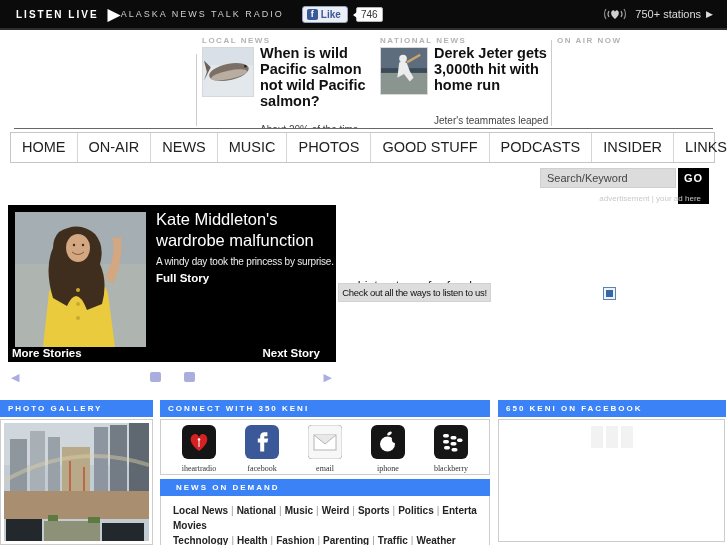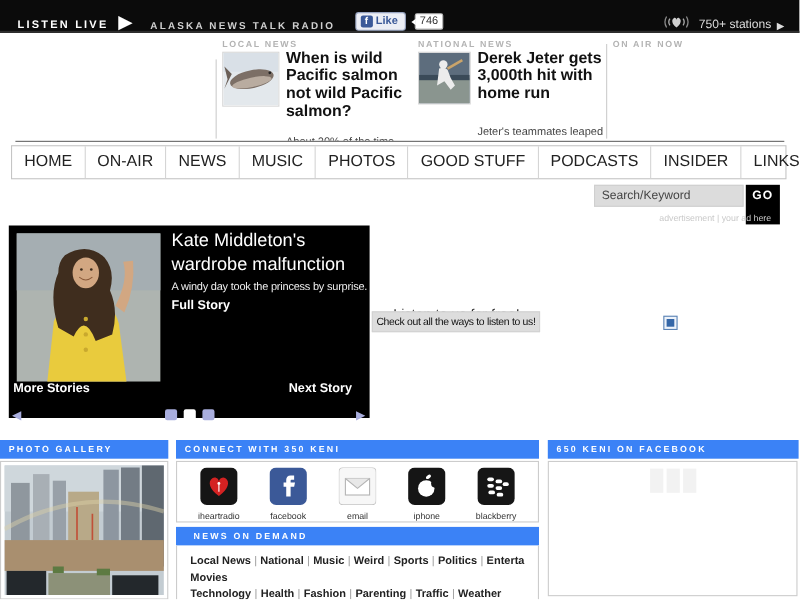--- a/index.html
+++ b/index.html
@@ -1,24 +1,24 @@
 <!DOCTYPE html>
 <html><head>
 <meta charset="utf-8">
 <style>
   * { margin:0; padding:0; box-sizing:border-box; }
   body { width:727px; height:545px; background:#fff; font-family:"Liberation Sans", sans-serif; }
   .page { position:relative; width:727px; height:545px; background:#fff; overflow:hidden; }
 
   
   .topbar { position:absolute; left:0; top:0; width:727px; height:30px; background:#0b0b0b;
-            border-bottom:2px solid #2e2e2e; display:flex; align-items:flex-end; }
+            border-bottom:2px solid #2e2e2e; display:flex; align-items:center; }
   .listen-live { margin-left:16px; color:#fff; font-size:10px; font-weight:bold; letter-spacing:2px; cursor:pointer; }
   .play-glyph { margin-left:9px; color:#fff; font-size:17px; line-height:1; cursor:pointer; }
-  .tagline { margin-left:16px; color:#cfcfcf; font-size:9px; font-weight:bold; letter-spacing:2px; }
+  .tagline { color:#cfcfcf; font-size:9px; font-weight:normal; letter-spacing:2px; }
   .fb-widget { margin-left:18px; display:flex; align-items:center; }
   .like-btn { display:flex; align-items:center; gap:3px; background:#eceef5; border:1px solid #98a4c0;
               border-radius:3px; padding:2px 6px 2px 4px; cursor:pointer; }
   .f-chip { display:inline-block; width:11px; height:11px; background:#3b5998; color:#fff; font-size:9px;
             font-weight:bold; text-align:center; line-height:11px; border-radius:2px; }
   .like-label { color:#3b5998; font-size:10px; font-weight:bold; }
   .like-count { margin-left:8px; background:#fff; border:1px solid #b5b5b5; border-radius:2px;
                 padding:1px 4px; font-size:10px; color:#333; position:relative; }
   .like-count:before { content:""; position:absolute; left:-4px; top:4px; border-top:3px solid transparent;
                 border-bottom:3px solid transparent; border-right:4px solid #fff; }
@@ -46,21 +46,21 @@
 
   
   .search-input { position:absolute; left:540px; top:168px; width:136px; height:20px; background:#dcdcdc;
                   border:1px solid #cfcfcf; font-size:11px; color:#444; padding-left:6px;
                   font-family:"Liberation Sans", sans-serif; }
   .go-btn { position:absolute; left:678px; top:168px; width:31px; height:36px; background:#000; color:#fff;
             font-size:11px; font-weight:bold; text-align:center; line-height:20px; letter-spacing:1px; cursor:pointer; }
   .ad-note { position:absolute; top:194px; right:26px; font-size:8px; color:#c9c9c9; }
 
   
-  .carousel { position:absolute; left:8px; top:205px; width:328px; height:175px; background:#000; }
+  .carousel { position:absolute; left:8px; top:205px; width:328px; height:157px; background:#000; }
   .kate-photo { position:absolute; left:7px; top:7px; width:131px; height:135px; cursor:pointer; }
   .car-headline { position:absolute; left:148px; top:4px; width:178px; color:#fff; font-size:16.5px; line-height:21px; cursor:pointer; }
   .car-sub { position:absolute; left:148px; top:51px; width:178px; color:#ededed; font-size:10px;
              letter-spacing:-0.2px; white-space:nowrap; }
   .car-full { position:absolute; left:148px; top:67px; color:#fff; font-size:11.5px; font-weight:bold; cursor:pointer; }
   .more-stories { position:absolute; left:4px; top:142px; color:#fff; font-size:11.5px; font-weight:bold; cursor:pointer; }
   .next-story { position:absolute; right:16px; top:142px; color:#fff; font-size:11.5px; font-weight:bold; cursor:pointer; }
   .car-arrow { position:absolute; top:166px; color:#a9aede; font-size:11px; cursor:pointer; }
   .car-prev { left:3px; } .car-next { right:4px; }
   .dots { position:absolute; left:0; right:0; top:167px; display:flex; justify-content:center; gap:6px; }
@@ -82,21 +82,21 @@
   .h-gallery  { left:0;   top:400px; width:153px; }
   .h-connect  { left:160px; top:400px; width:330px; }
   .h-facebook { left:498px; top:400px; width:228px; }
   .h-nod      { left:160px; top:479px; width:330px;padding-left:16px; }
 
   .gallery-box { position:absolute; left:0; top:419px; width:153px; height:126px; background:#fff;
                  border:1px solid #ccc; padding:3px; }
   .gallery-box svg { display:block; cursor:pointer; }
 
   .connect-box { position:absolute; left:160px; top:419px; width:330px; height:56px; background:#fff;
-                 border:1px solid #ccc; display:flex; justify-content:space-evenly; align-items:flex-start; padding-top:5px; }
+                 border:1px solid #ccc; display:flex; justify-content:space-evenly; align-items:flex-start; padding-top:5px;font-family:Liberation Serif, serif; }
   .conn-item { width:50px; text-align:center; cursor:pointer; }
   .conn-icon { width:34px; height:34px; margin:0 auto; }
   .conn-label { font-size:8px; color:#333; margin-top:1px; }
 
   .nod-box { position:absolute; left:160px; top:496px; width:330px; height:49px; background:#fff;
              border-left:1px solid #ccc; border-right:1px solid #ccc; padding:7px 12px 0 12px;
              font-size:10px; font-weight:bold; color:#222; line-height:15px; }
   .nod-line { white-space:nowrap; overflow:hidden; }
   .nod-link { cursor:pointer; }
   .nod-sep { color:#9a9a9a; font-weight:normal; margin:0 3px; }

